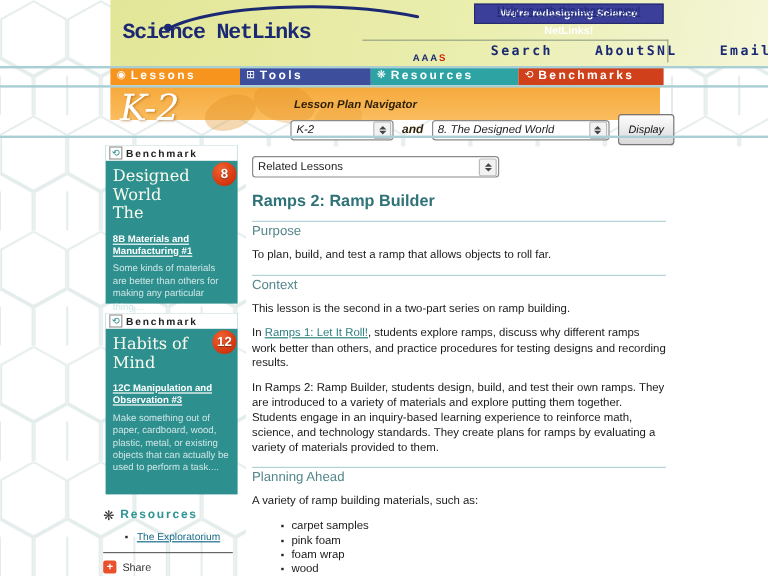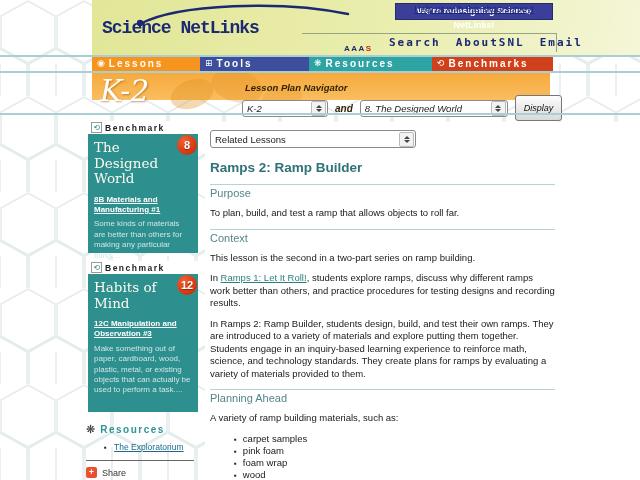--- a/index.html
+++ b/index.html
@@ -20,21 +20,21 @@
   #swoosh{left:30px;top:2px;}
   #survey-btn{left:303px;top:3px;width:156px;height:15px;background:#3b3f99;border:1px solid #272b6e;
               color:#fff;font-size:9px;font-weight:bold;text-align:center;line-height:14px;cursor:pointer;}
   #survey-link{left:303px;top:4px;width:158px;text-align:center;font-size:9px;color:#1b2973;
                text-decoration:underline;cursor:pointer;}
   #header-hline{left:210px;top:33px;width:255px;height:1px;background:#97a383;}
   #header-vline{left:464px;top:33px;width:1px;height:19px;background:#97a383;}
   #header-links{left:297px;top:36px;display:flex;gap:15px;
                 font-family:"DejaVu Sans Mono",monospace;font-size:11px;font-weight:bold;
                 color:#1b2973;letter-spacing:2px;}
-  #header-links span{cursor:pointer;}
+  #header-links span{cursor:pointer;margin-left:20px;}
   
   #tabs{left:92px;top:56px;height:15px;display:flex;z-index:2;}
   .tab{height:15px;display:flex;align-items:center;padding-left:5px;gap:4px;cursor:pointer;}
   .tab .ticon{font-size:9px;line-height:9px;color:#fff;font-family:"DejaVu Sans",sans-serif;}
   .tab .tlabel{font-size:10px;font-weight:bold;color:#fff;letter-spacing:2px;}
   #tab-lessons{width:103px;background:#f7941e;}
   #tab-tools{width:104px;background:#3d4f9c;}
   #tab-resources{width:118px;background:#2ea3a3;}
   #tab-benchmarks{width:116px;background:#d0401a;}
   
@@ -185,22 +185,22 @@
   </div>
 </div>
 
 <div id="bench-box-1" class="bench-box abs">
   <div class="bench-head">
     <span class="bench-icon">⟲</span>
     <span class="bench-head-label">Benchmark</span>
   </div>
   <div class="badge">8</div>
   <div class="bench-title">
+    <div>Designed World</div>
     <div>The</div>
-    <div>Designed World</div>
   </div>
   <a class="bench-link">8B Materials and Manufacturing #1</a>
   <div class="bench-desc">Some kinds of materials are better than others for making any particular thing....</div>
 </div>
 
 <div id="bench-box-2" class="bench-box abs">
   <div class="bench-head">
     <span class="bench-icon">⟲</span>
     <span class="bench-head-label">Benchmark</span>
   </div>

